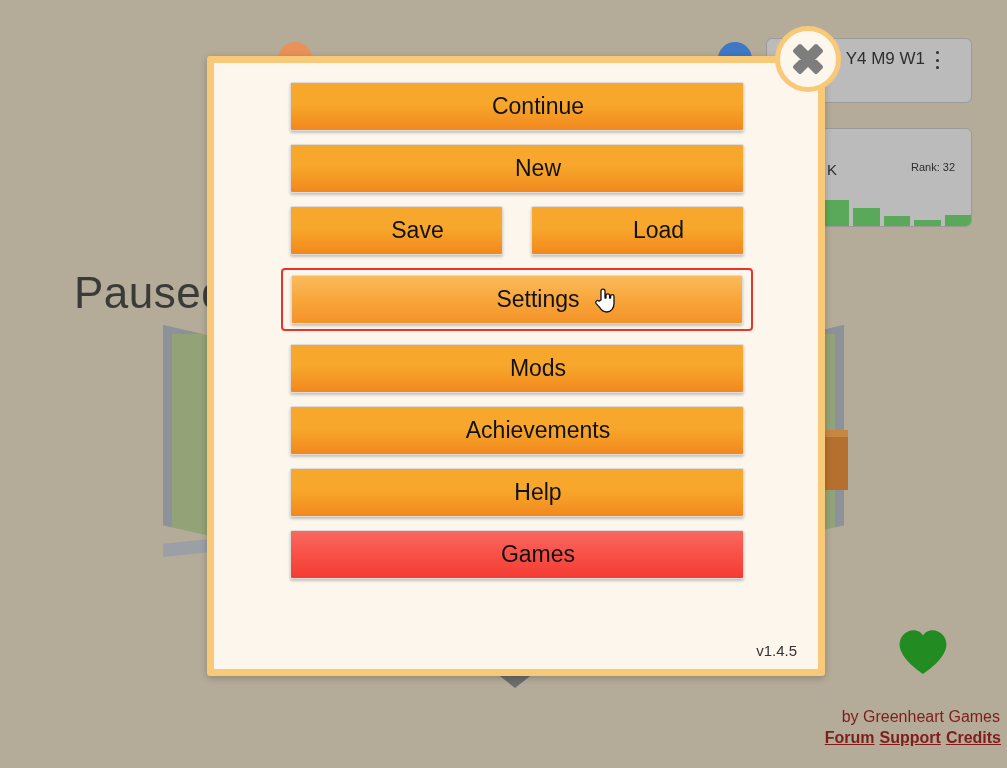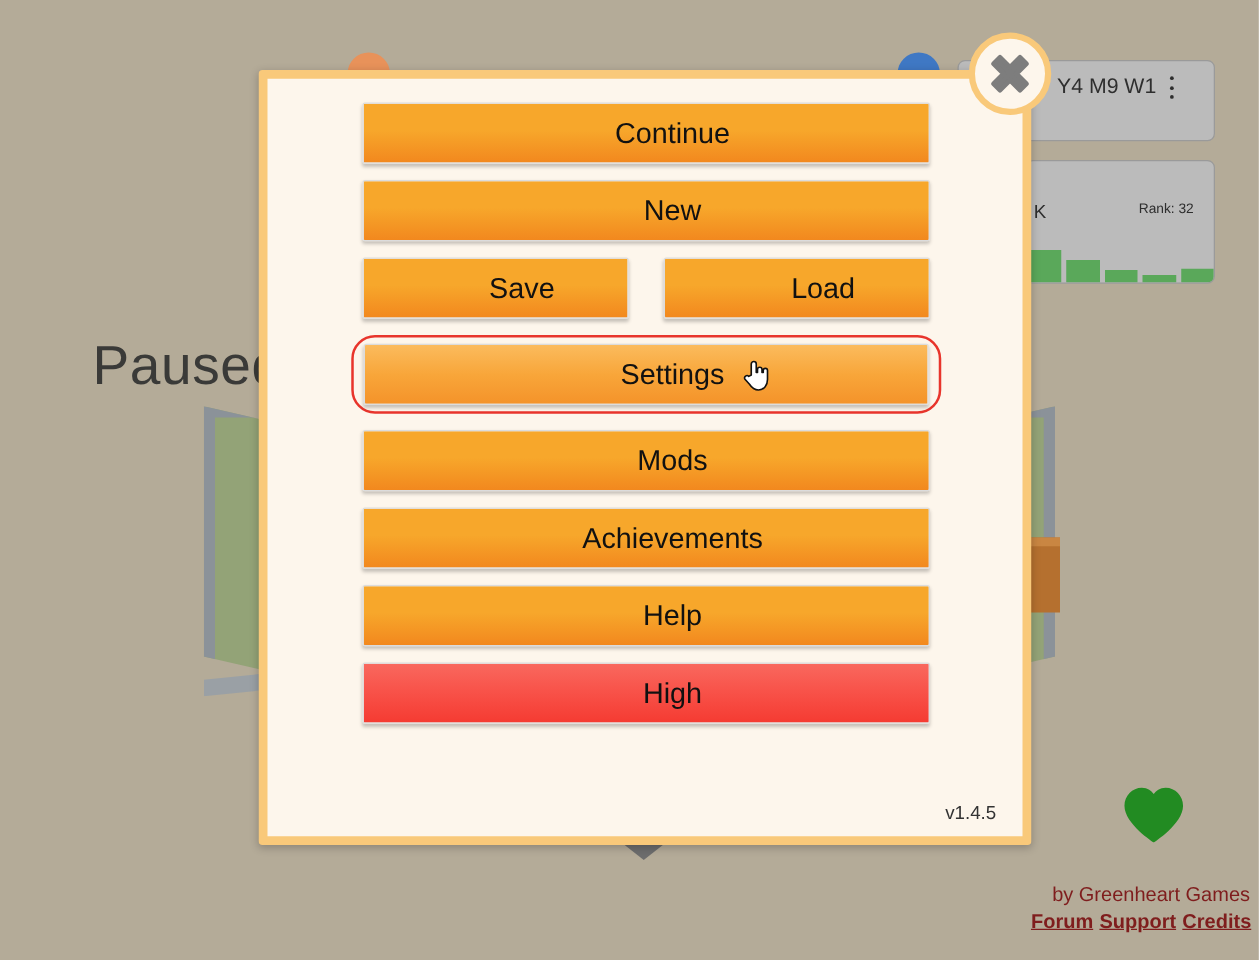--- a/index.html
+++ b/index.html
@@ -105,21 +105,21 @@
     left: 278px; top: 42px;
     width: 34px; height: 34px;
     background: #e8925a;
   }
   .hud-circle-blue {
     left: 718px; top: 42px;
     width: 34px; height: 34px;
     background: #3f78c4;
   }
   .hud-panel-date {
-    left: 766px; top: 48px;
+    left: 766px; top: 38px;
     width: 206px; height: 65px; text-align: right;
   }
   .hud-date-row {
     position: absolute;
     right: 46px;
     top: 10px;
     font-size: 17px;
     color: #2e2e2e;
     white-space: nowrap;
   }
@@ -255,21 +255,21 @@
     margin-bottom: 13px;
   }
   .row-split .btn { margin-bottom: 0; }
 
   
   .highlight-wrap {
     position: relative;
     padding: 5px 8px;
     margin: 0 -9px 13px -9px;
     border: 2px solid #e8352c;
-    border-radius: 19px;
+    border-radius: 4px;
   }
   .highlight-wrap .btn {
     margin-bottom: 0;
     background: linear-gradient(to bottom, #fbbb5d 0%, #f8a63a 50%, #f4932a 100%);
   }
   .cursor-hand {
     position: absolute;
     left: 311px;
     top: 17px;
     width: 22px;
@@ -356,21 +356,21 @@
         </div>
         <div class="highlight-wrap">
           <button class="btn">Settings</button>
           <svg class="cursor-hand" viewBox="0 0 22 26">
             <path d="M7 13V4.2a2 2 0 0 1 4 0V11h1V8.6a1.8 1.8 0 0 1 3.6 0V11h1V9.4a1.7 1.7 0 0 1 3.4 0v7.2c0 4.2-2.6 8.4-7.2 8.4-3.6 0-5.4-1.8-7.2-4.6L2 16.4a1.9 1.9 0 0 1 3-2.3z" fill="#ffffff" stroke="#111" stroke-width="1.3" stroke-linejoin="round"></path>
           </svg>
         </div>
         <button class="btn">Mods</button>
         <button class="btn">Achievements</button>
         <button class="btn">Help</button>
-        <button class="btn btn-danger">High</button>
+        <button class="btn btn-danger">Games</button>
       </div>
     <div class="version">v1.4.5</div>
   </div>
 
   <div id="close-button">
     <svg width="56" height="56" viewBox="0 0 56 56">
       <path d="M15 20 L20 15 L28 23 L36 15 L41 20 L33 28 L41 36 L36 41 L28 33 L20 41 L15 36 L23 28 Z" fill="#7d7d7d" stroke="#7d7d7d" stroke-width="4" stroke-linejoin="round"></path>
     </svg>
   </div>
 

